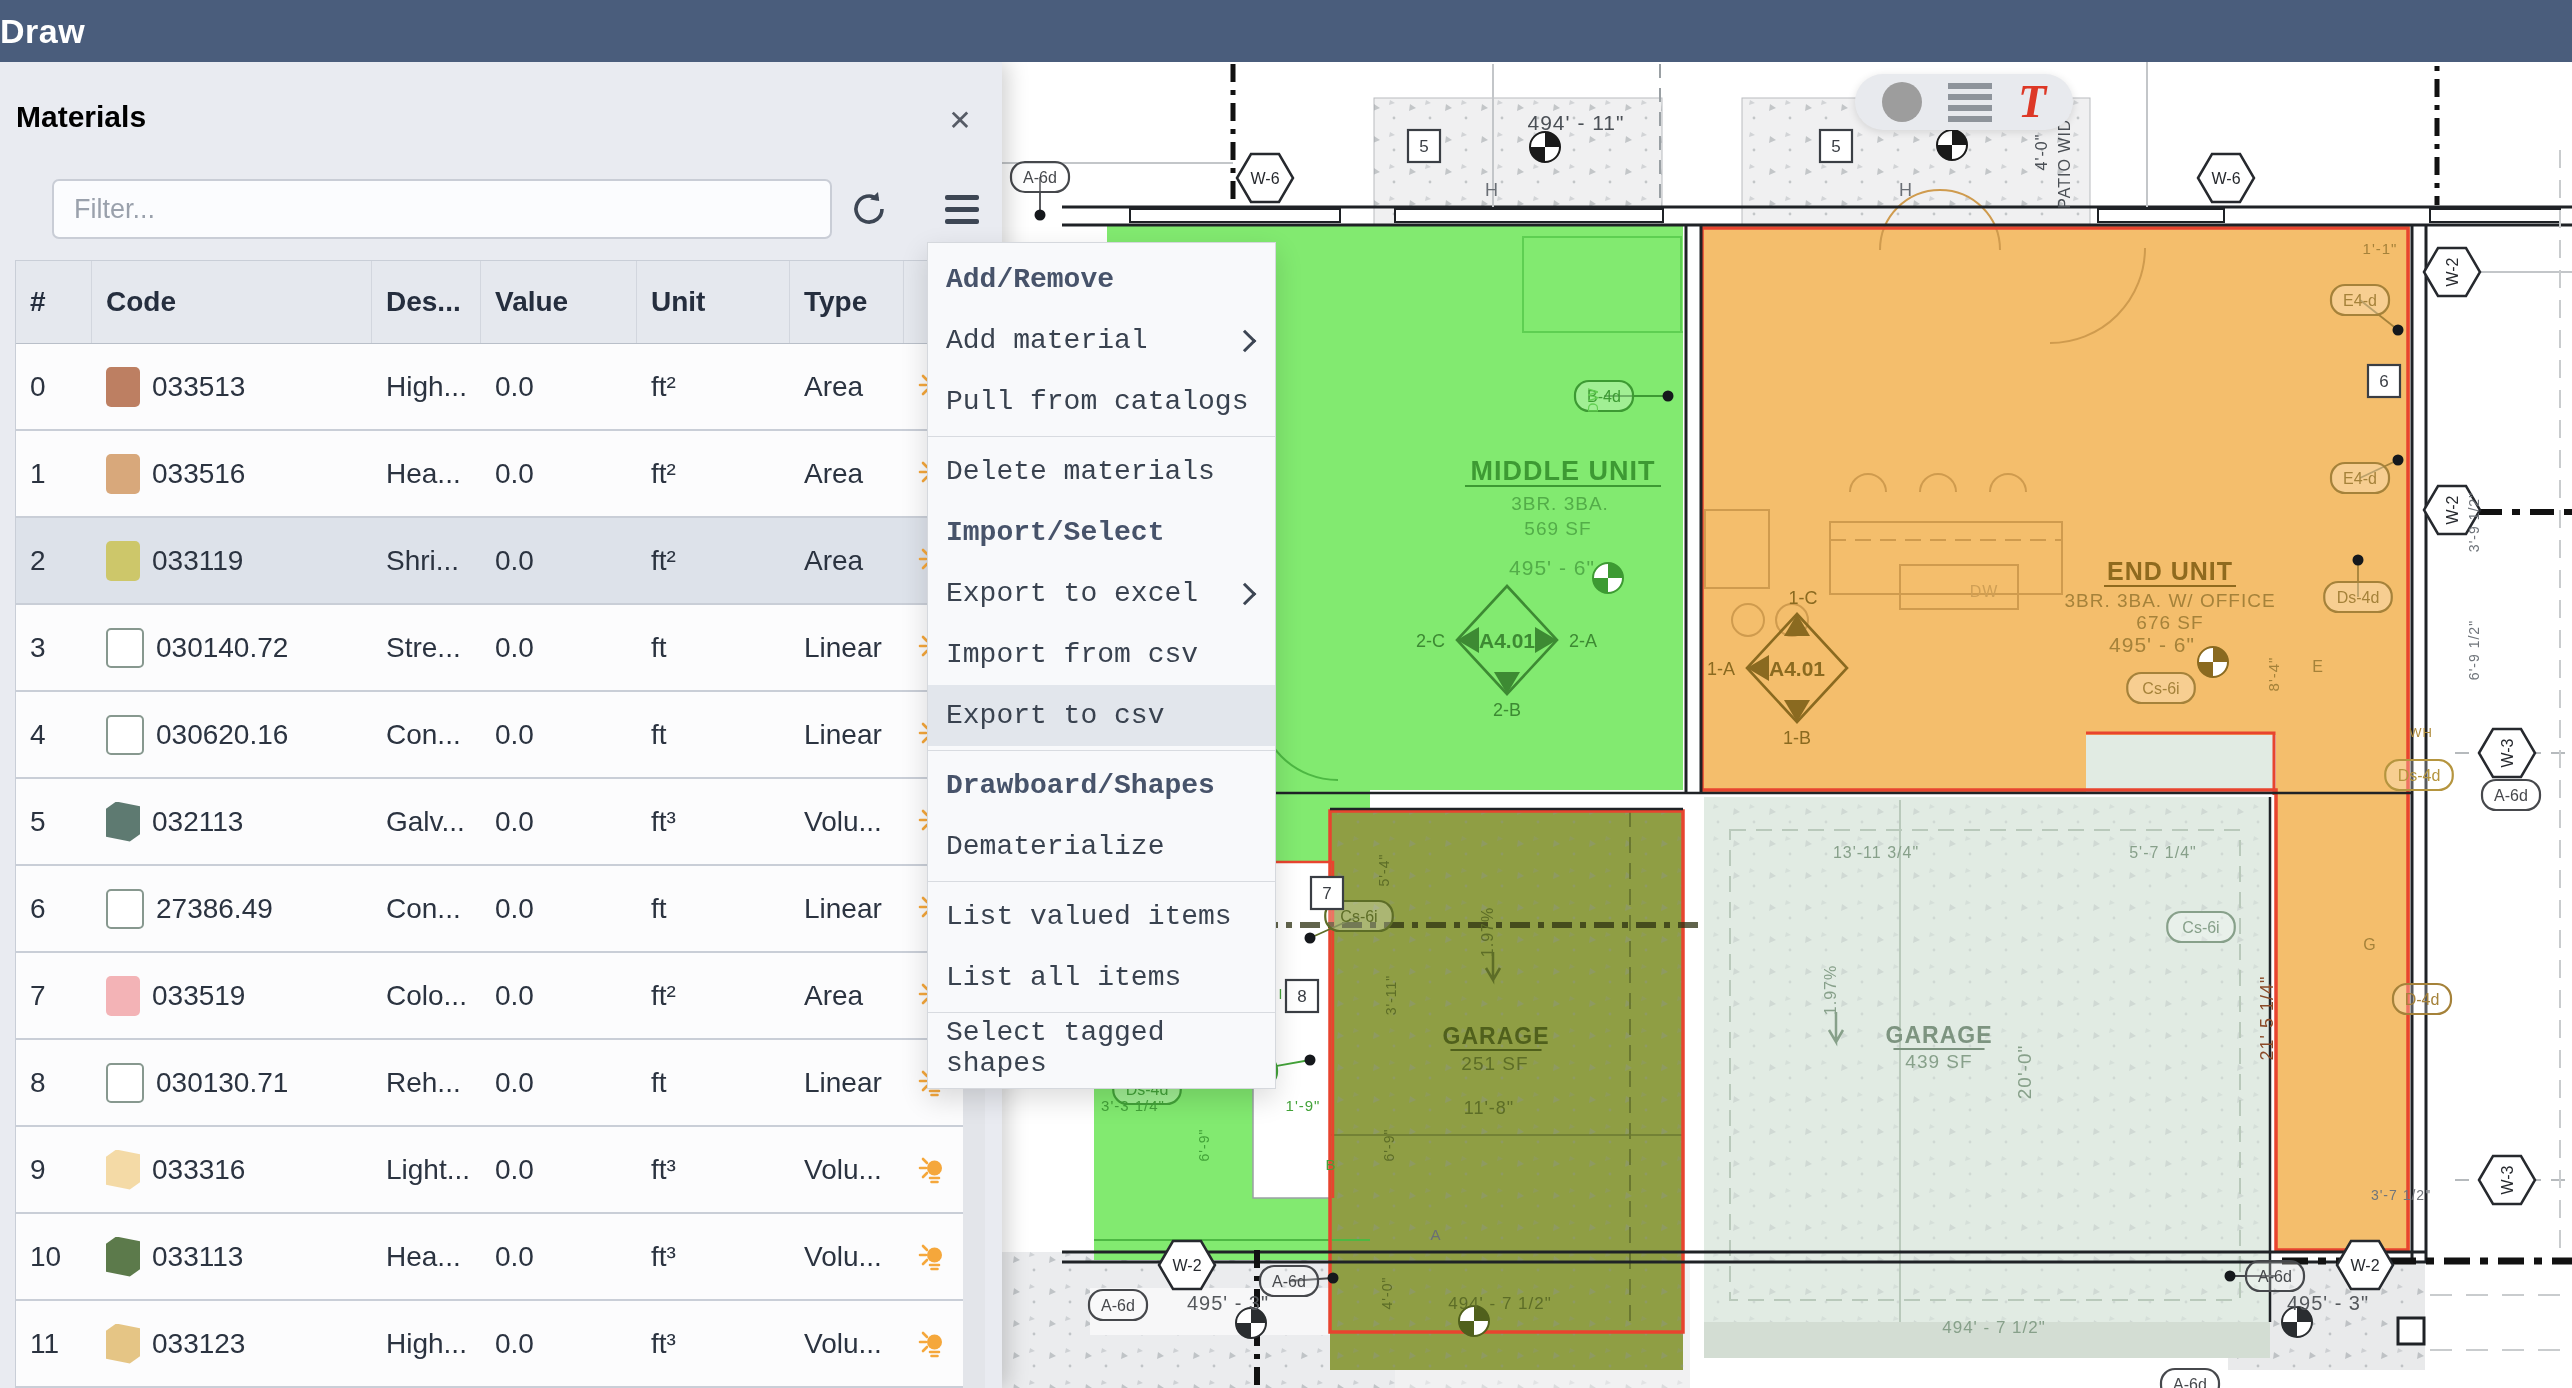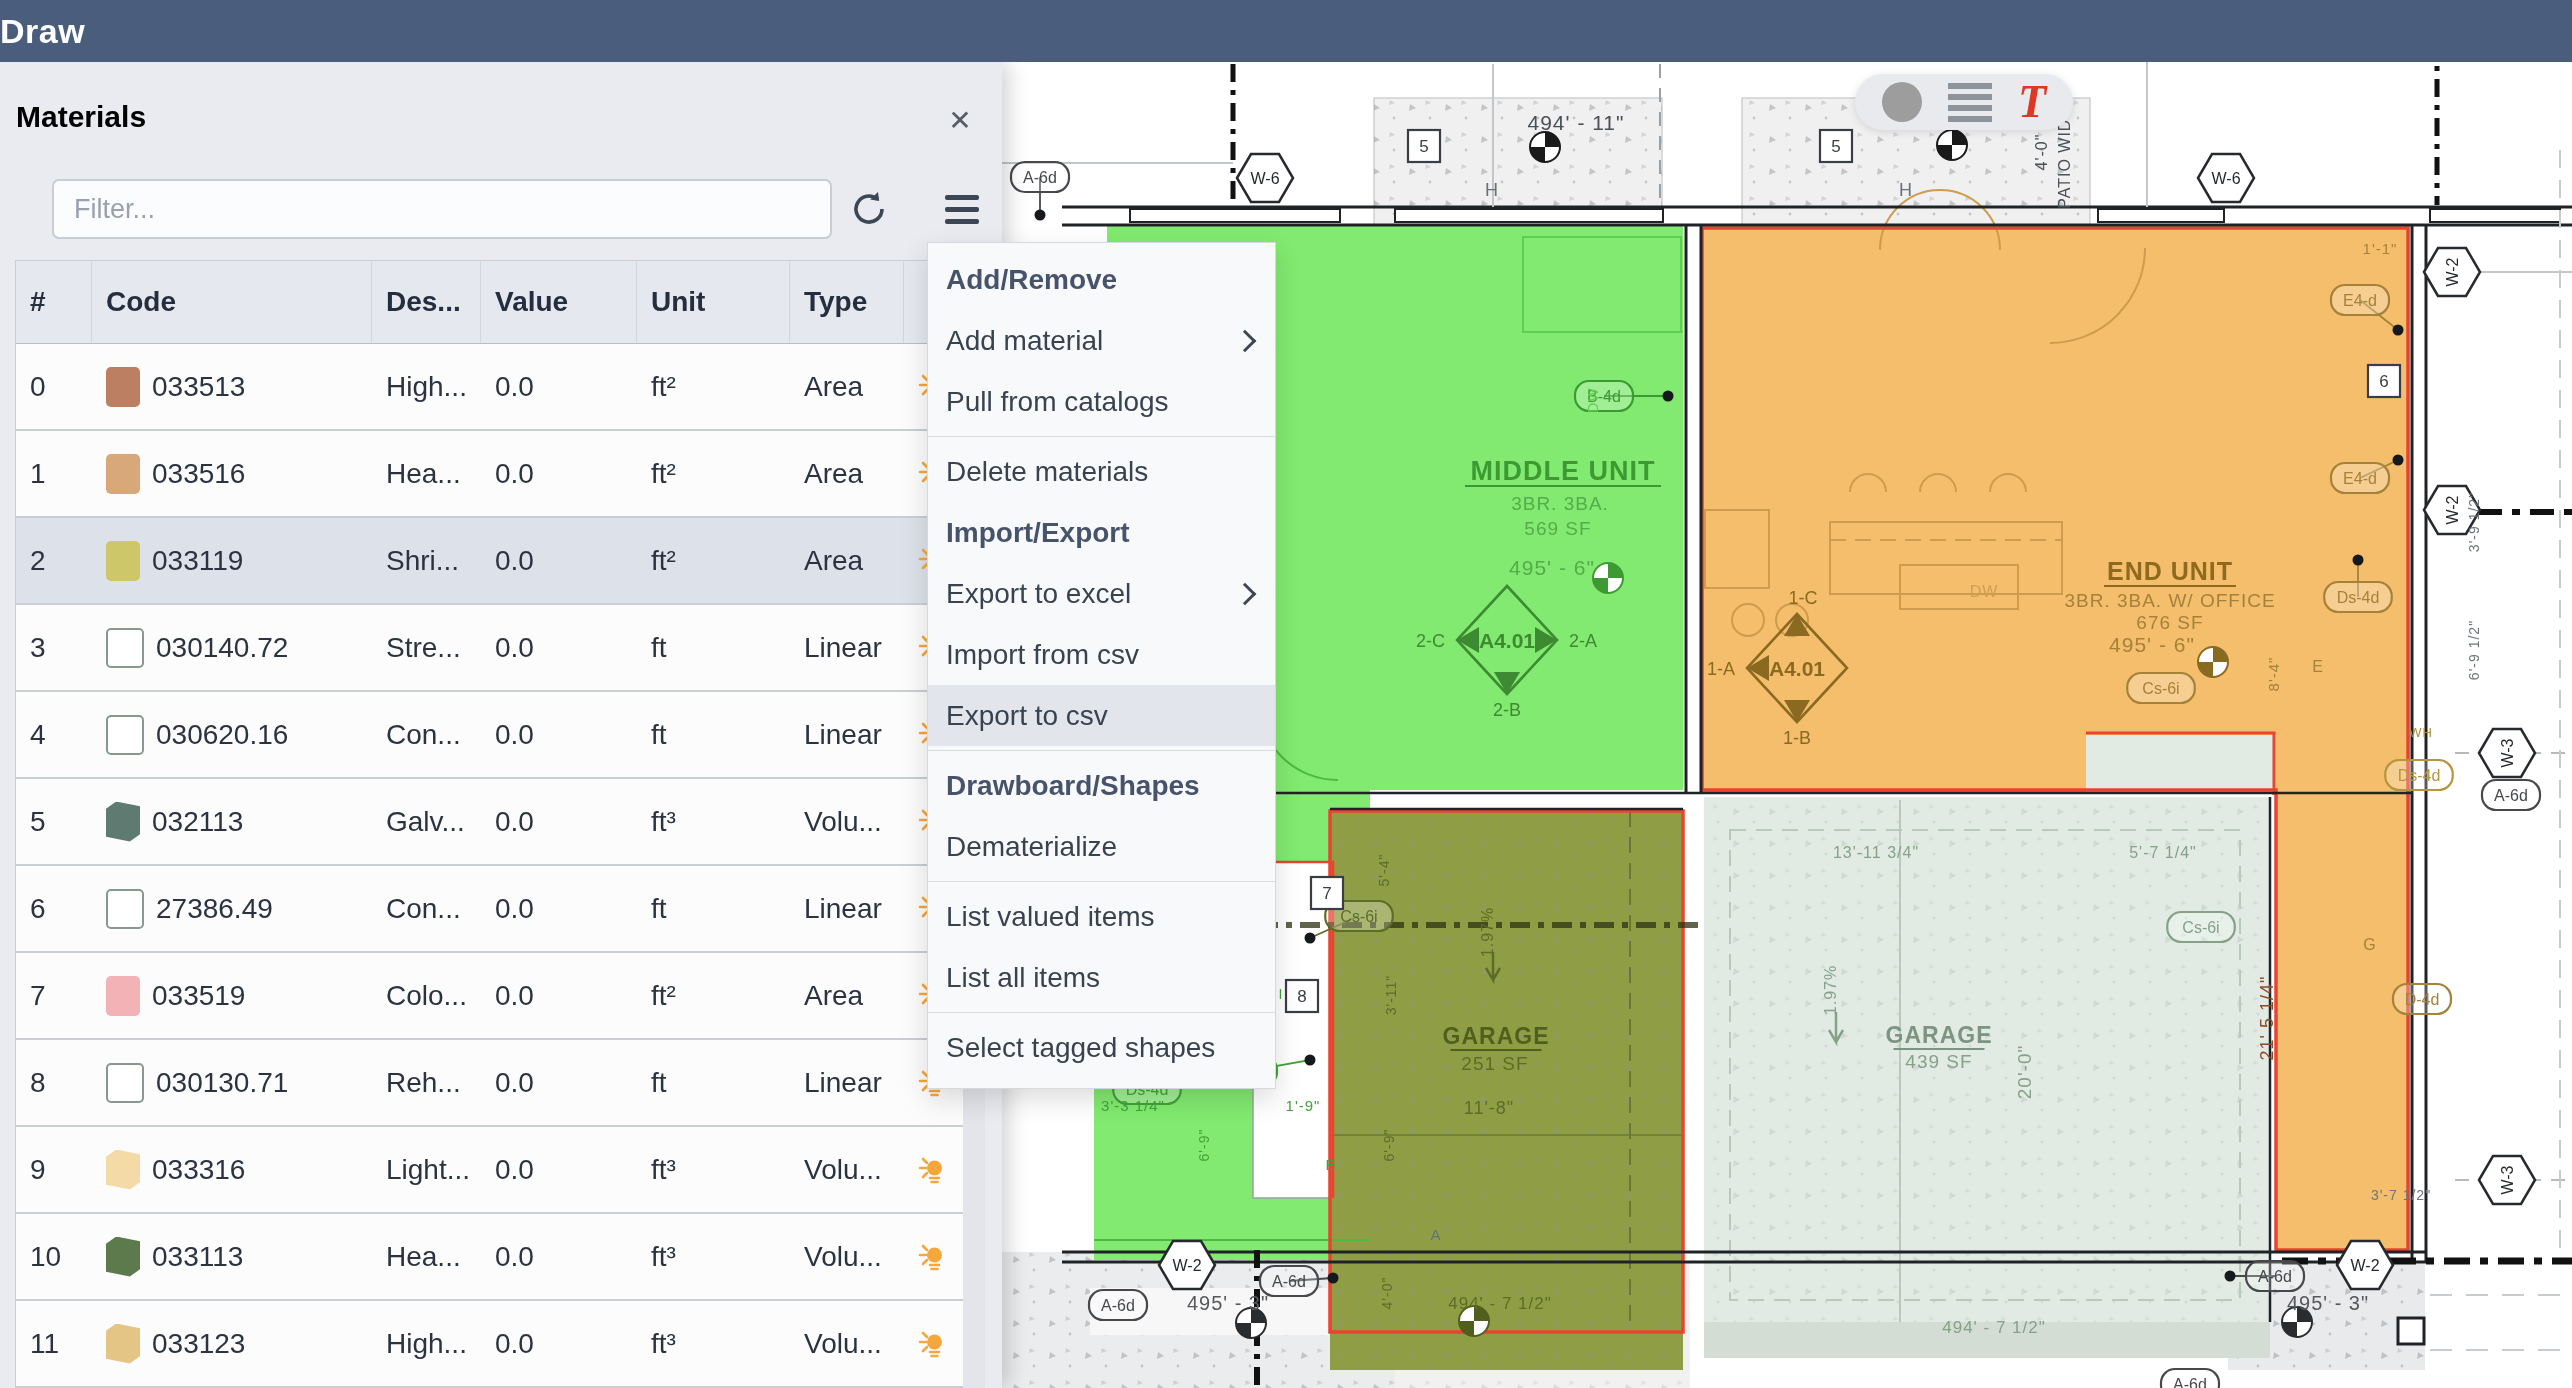--- a/index.html
+++ b/index.html
@@ -49,21 +49,21 @@
         overflow:hidden;white-space:nowrap;}
   .sw{width:34px;height:40px;flex:0 0 34px;border-radius:5px;}
   .sw.outline{background:#fff;border:2px solid #87988f;width:30px;height:36px;}
   .sw.hex{clip-path:polygon(30% 0,100% 12%,100% 82%,70% 100%,0 88%,0 18%);border-radius:0;}
   .gutter{position:absolute;left:963px;top:198px;width:22px;height:1128px;background:#e3e5ea;}
   .thumb{position:absolute;left:966px;top:200px;width:15px;height:520px;background:#c9cdd4;border-radius:8px;}
   
   .menu{position:absolute;left:927px;top:242px;width:347px;background:#f8f9fb;z-index:30;
         border:1px solid #d5d8dd;box-shadow:0 10px 26px rgba(0,0,0,.14);padding:6px 0 10px 0;}
   .mi{height:61px;display:flex;align-items:center;font-size:28px;color:#39424f;padding:0 18px;
-      cursor:pointer;position:relative;}
+      cursor:pointer;position:relative;font-family:Liberation Mono, monospace;}
   .mi.hdr{font-weight:700;color:#47536a;cursor:default;}
   .mi.hl{background:#e2e6ec;}
   .mi .chev{position:absolute;right:22px;width:13px;height:13px;border-top:3px solid #3d4654;
             border-right:3px solid #3d4654;transform:rotate(45deg);}
   .mdiv{height:1px;background:#d8dbe0;margin:4px 0;}
 </style>
 </head>
 <body>
 
 <div class="stage">
@@ -654,21 +654,21 @@
         <span class="chev"></span>
       </div>
       <div class="mi">
         <span>Pull from catalogs</span>
       </div>
       <div class="mdiv"></div>
       <div class="mi">
         <span>Delete materials</span>
       </div>
       <div class="mi hdr">
-        <span>Import/Export</span>
+        <span>Import/Select</span>
       </div>
       <div class="mi">
         <span>Export to excel</span>
         <span class="chev"></span>
       </div>
       <div class="mi">
         <span>Import from csv</span>
       </div>
       <div class="mi hl">
         <span>Export to csv</span>

